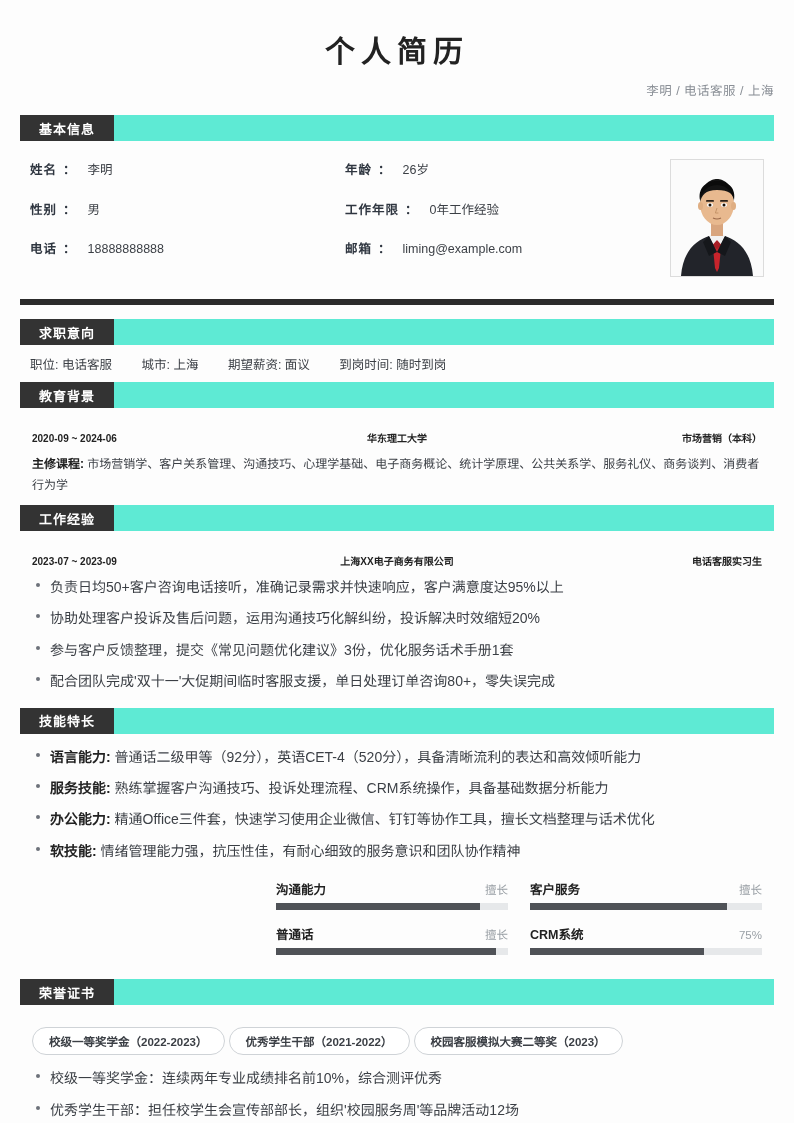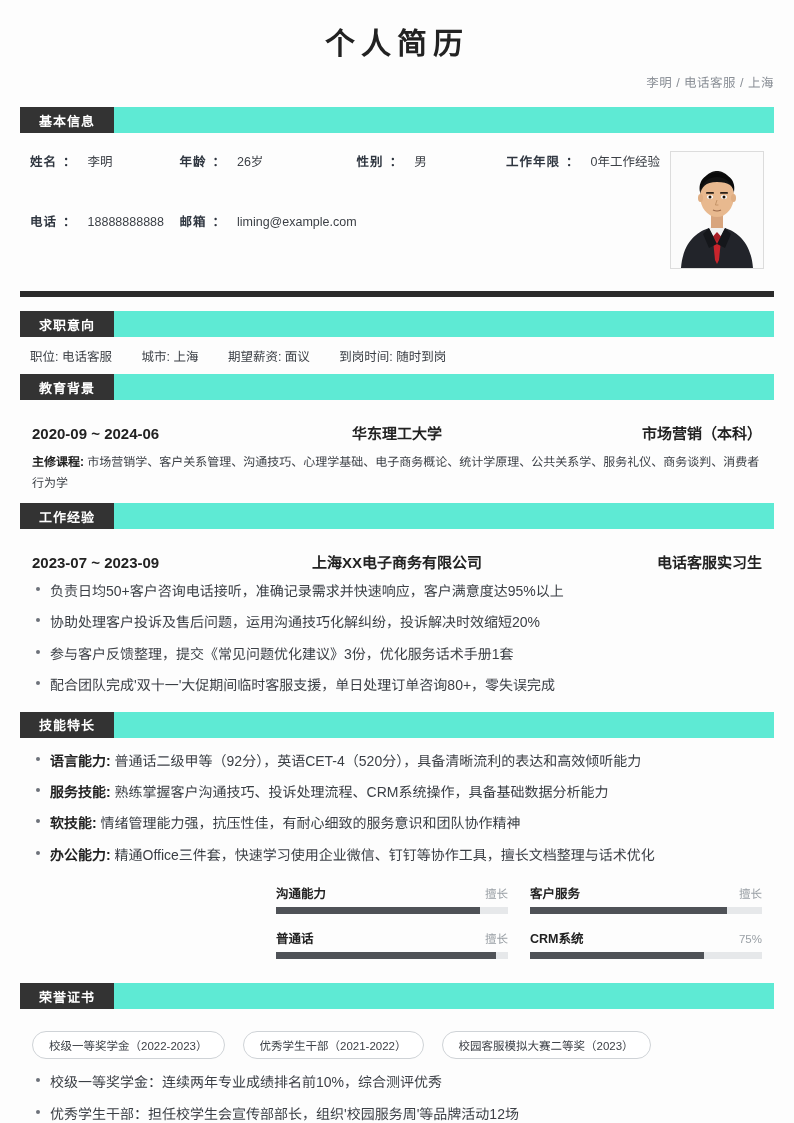--- a/index.html
+++ b/index.html
@@ -11,21 +11,21 @@
     overflow: hidden;
     background: #ffffff;
     font-family: "Liberation Sans", "DejaVu Sans", sans-serif;
     color: #333333;
     -webkit-font-smoothing: antialiased;
   }
   .page {
     width: 794px;
     height: 1123px;
     background: #fdfdfd;
-    padding: 4px 20px;
+    padding: 12px 20px;
     position: relative;
   }
 
   
   .doc-header {
     text-align: center;
     padding: 22px 0 16px 0;
     background: #fdfdfd;
   }
   .doc-title {
@@ -68,21 +68,21 @@
 
   
   .basic-wrap {
     display: flex;
     padding: 18px 10px 10px 10px;
     position: relative;
   }
   .basic-grid {
     flex: 1;
     display: grid;
-    grid-template-columns: 1fr 1fr 1fr 1fr;
+    grid-template-columns: 1fr 1fr;
     row-gap: 1px;
   }
   .info-item {
     display: flex;
     align-items: baseline;
     font-size: 12.5px;
   }
   .info-item .k {
     font-weight: bold;
     color: #2f3640;
@@ -115,21 +115,21 @@
     color: #3b3f45;
     padding: 9px 10px 9px 10px;
   }
   .oneline span { margin-right: 26px; white-space: nowrap; }
 
   
   .entry-row {
     display: flex;
     justify-content: space-between;
     align-items: baseline;
-    font-size: 15px;
+    font-size: 10px;
     font-weight: bold;
     color: #222222;
     padding: 12px 2px 6px 2px;
   }
   .entry-row .left { width: 30%; text-align: left; }
   .entry-row .mid { width: 40%; text-align: center; }
   .entry-row .right { width: 30%; text-align: right; }
 
   .detail-line {
     font-size: 12px;
@@ -177,21 +177,21 @@
     font-size: 12.5px;
     font-weight: bold;
     color: #222222;
     margin-bottom: 5px;
   }
   .bar-head .pct { font-weight: normal; color: #9aa0a6; font-size: 11.5px; }
   .bar-track { height: 7px; background: #e6e8ea; width: 100%; }
   .bar-fill { height: 7px; background: #4f5257; }
 
   
-  .tags { display: flex; flex-wrap: wrap; gap: 18px; padding: 12px 2px 10px 2px; }
+  .tags { display: flex; flex-wrap: wrap; gap: 4px; padding: 12px 2px 10px 2px; font-weight: bold; }
   .tag {
     border: 1px solid #cfd3d7;
     border-radius: 40px;
     padding: 5px 16px;
     font-size: 11.5px;
     color: #3b3f45;
     white-space: nowrap;
     background: #ffffff;
   }
 </style>
@@ -336,26 +336,26 @@
     <ul class="bullets">
       <li>
         <b>语言能力</b><b>:</b>
         <span>普通话二级甲等（92分），英语CET-4（520分），具备清晰流利的表达和高效倾听能力</span>
       </li>
       <li>
         <b>服务技能</b><b>:</b>
         <span>熟练掌握客户沟通技巧、投诉处理流程、CRM系统操作，具备基础数据分析能力</span>
       </li>
       <li>
+        <b>办公能力</b><b>:</b>
+        <span>精通Office三件套，快速学习使用企业微信、钉钉等协作工具，擅长文档整理与话术优化</span>
+      </li>
+      <li>
         <b>软技能</b><b>:</b>
         <span>情绪管理能力强，抗压性佳，有耐心细致的服务意识和团队协作精神</span>
-      </li>
-      <li>
-        <b>办公能力</b><b>:</b>
-        <span>精通Office三件套，快速学习使用企业微信、钉钉等协作工具，擅长文档整理与话术优化</span>
       </li>
     </ul>
 
     <div class="bars">
       <div class="bar-item">
         <div class="bar-head">
           <span>沟通能力</span>
           <span class="pct">擅长</span>
         </div>
         <div class="bar-track">

